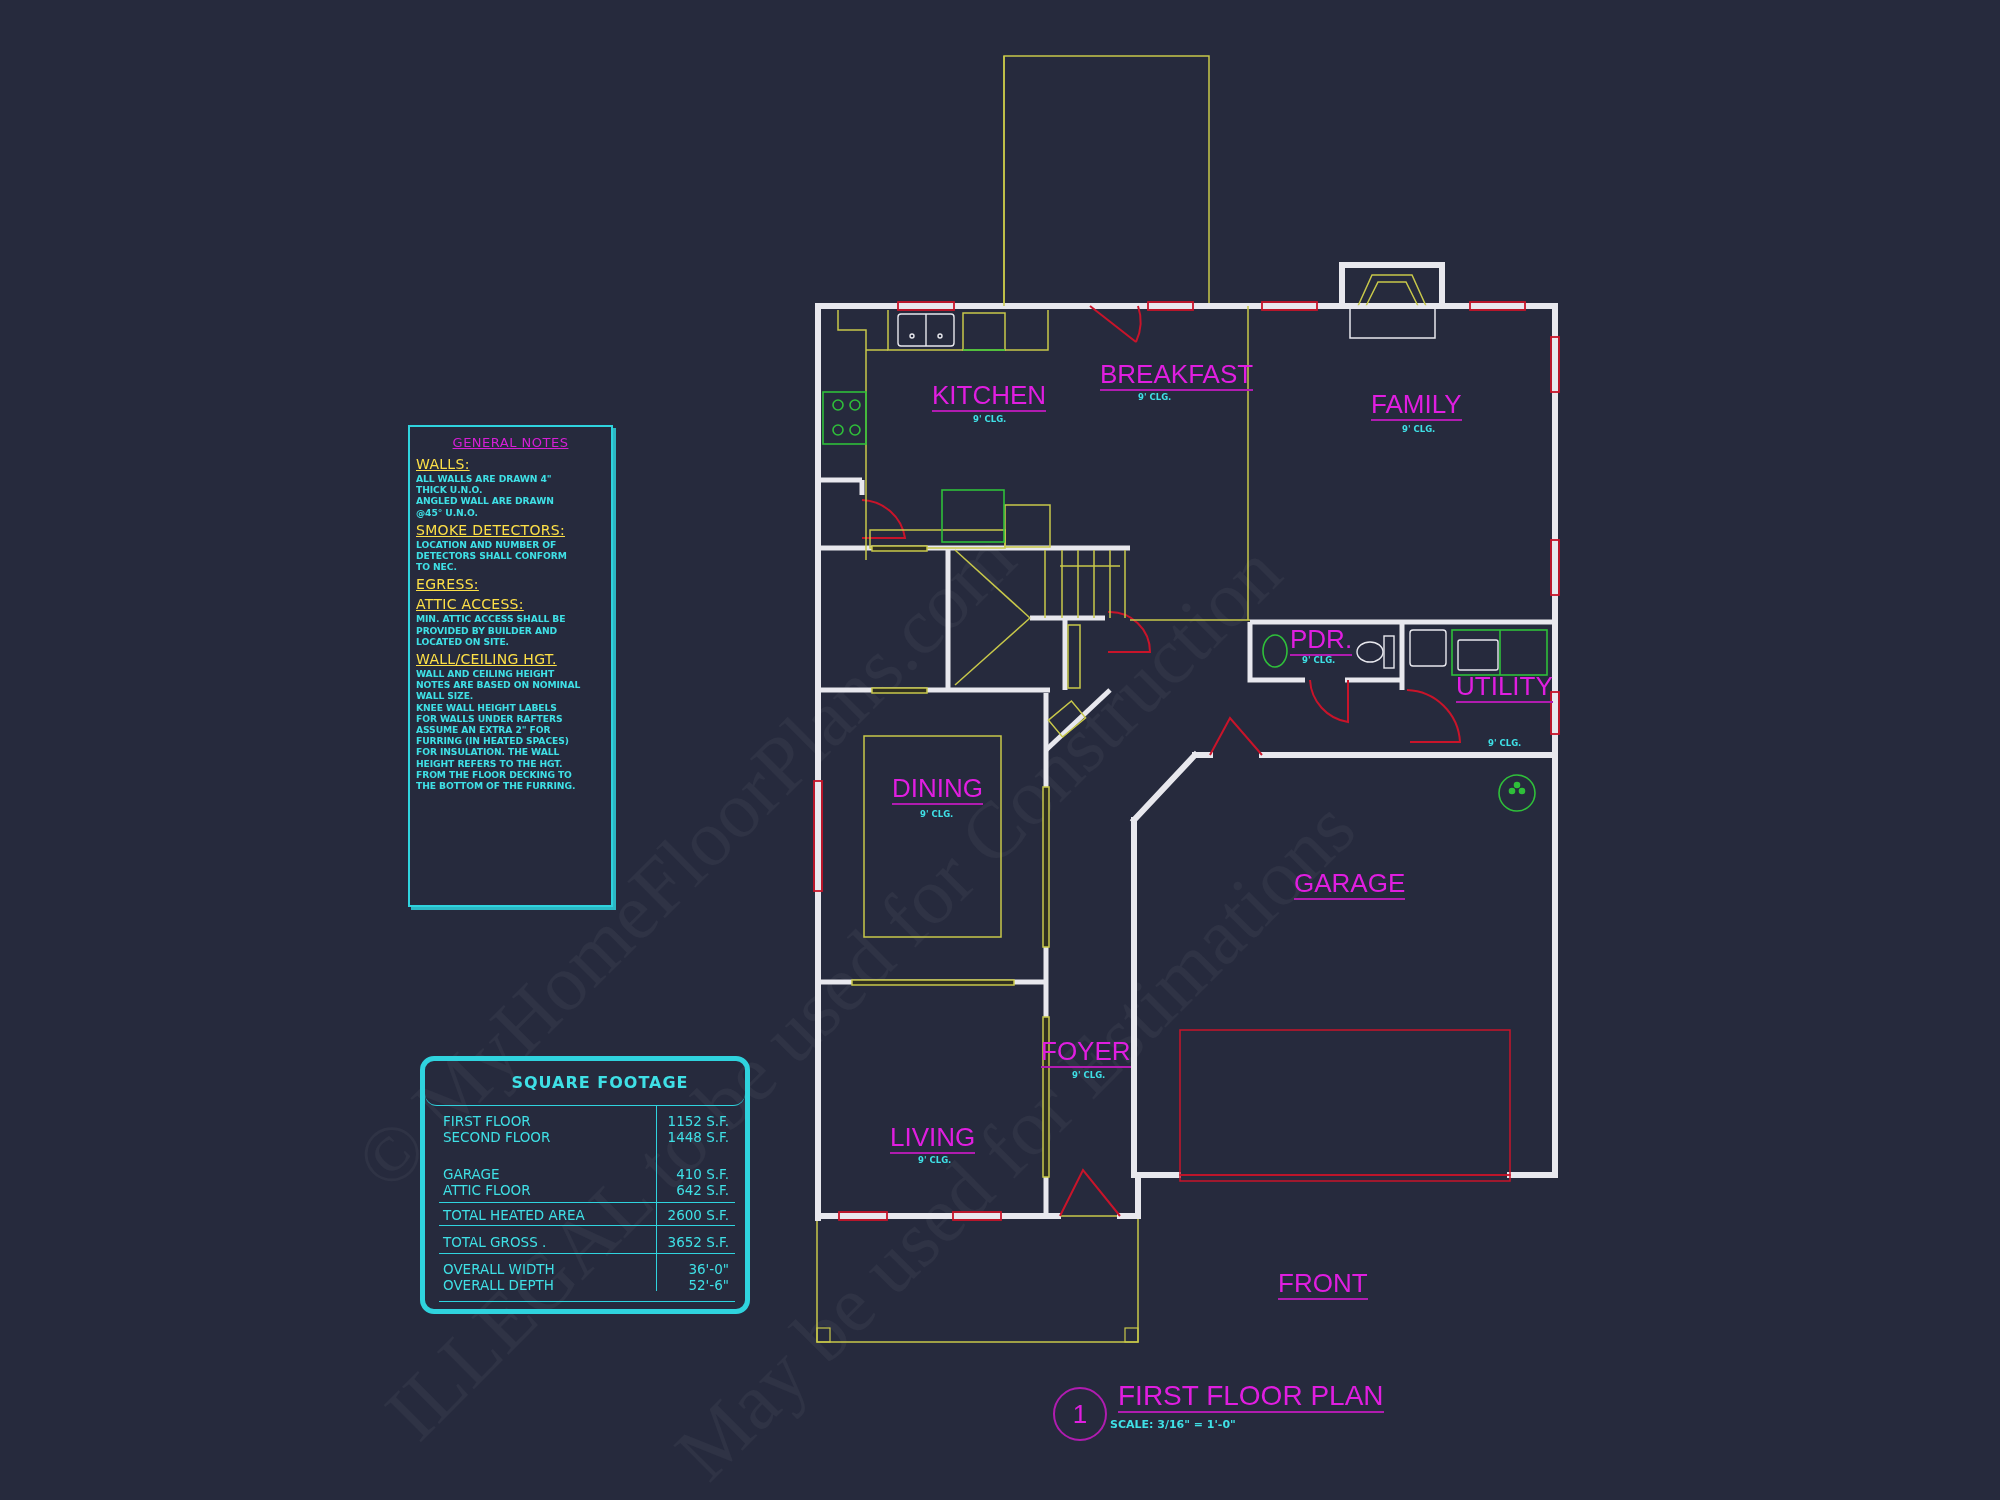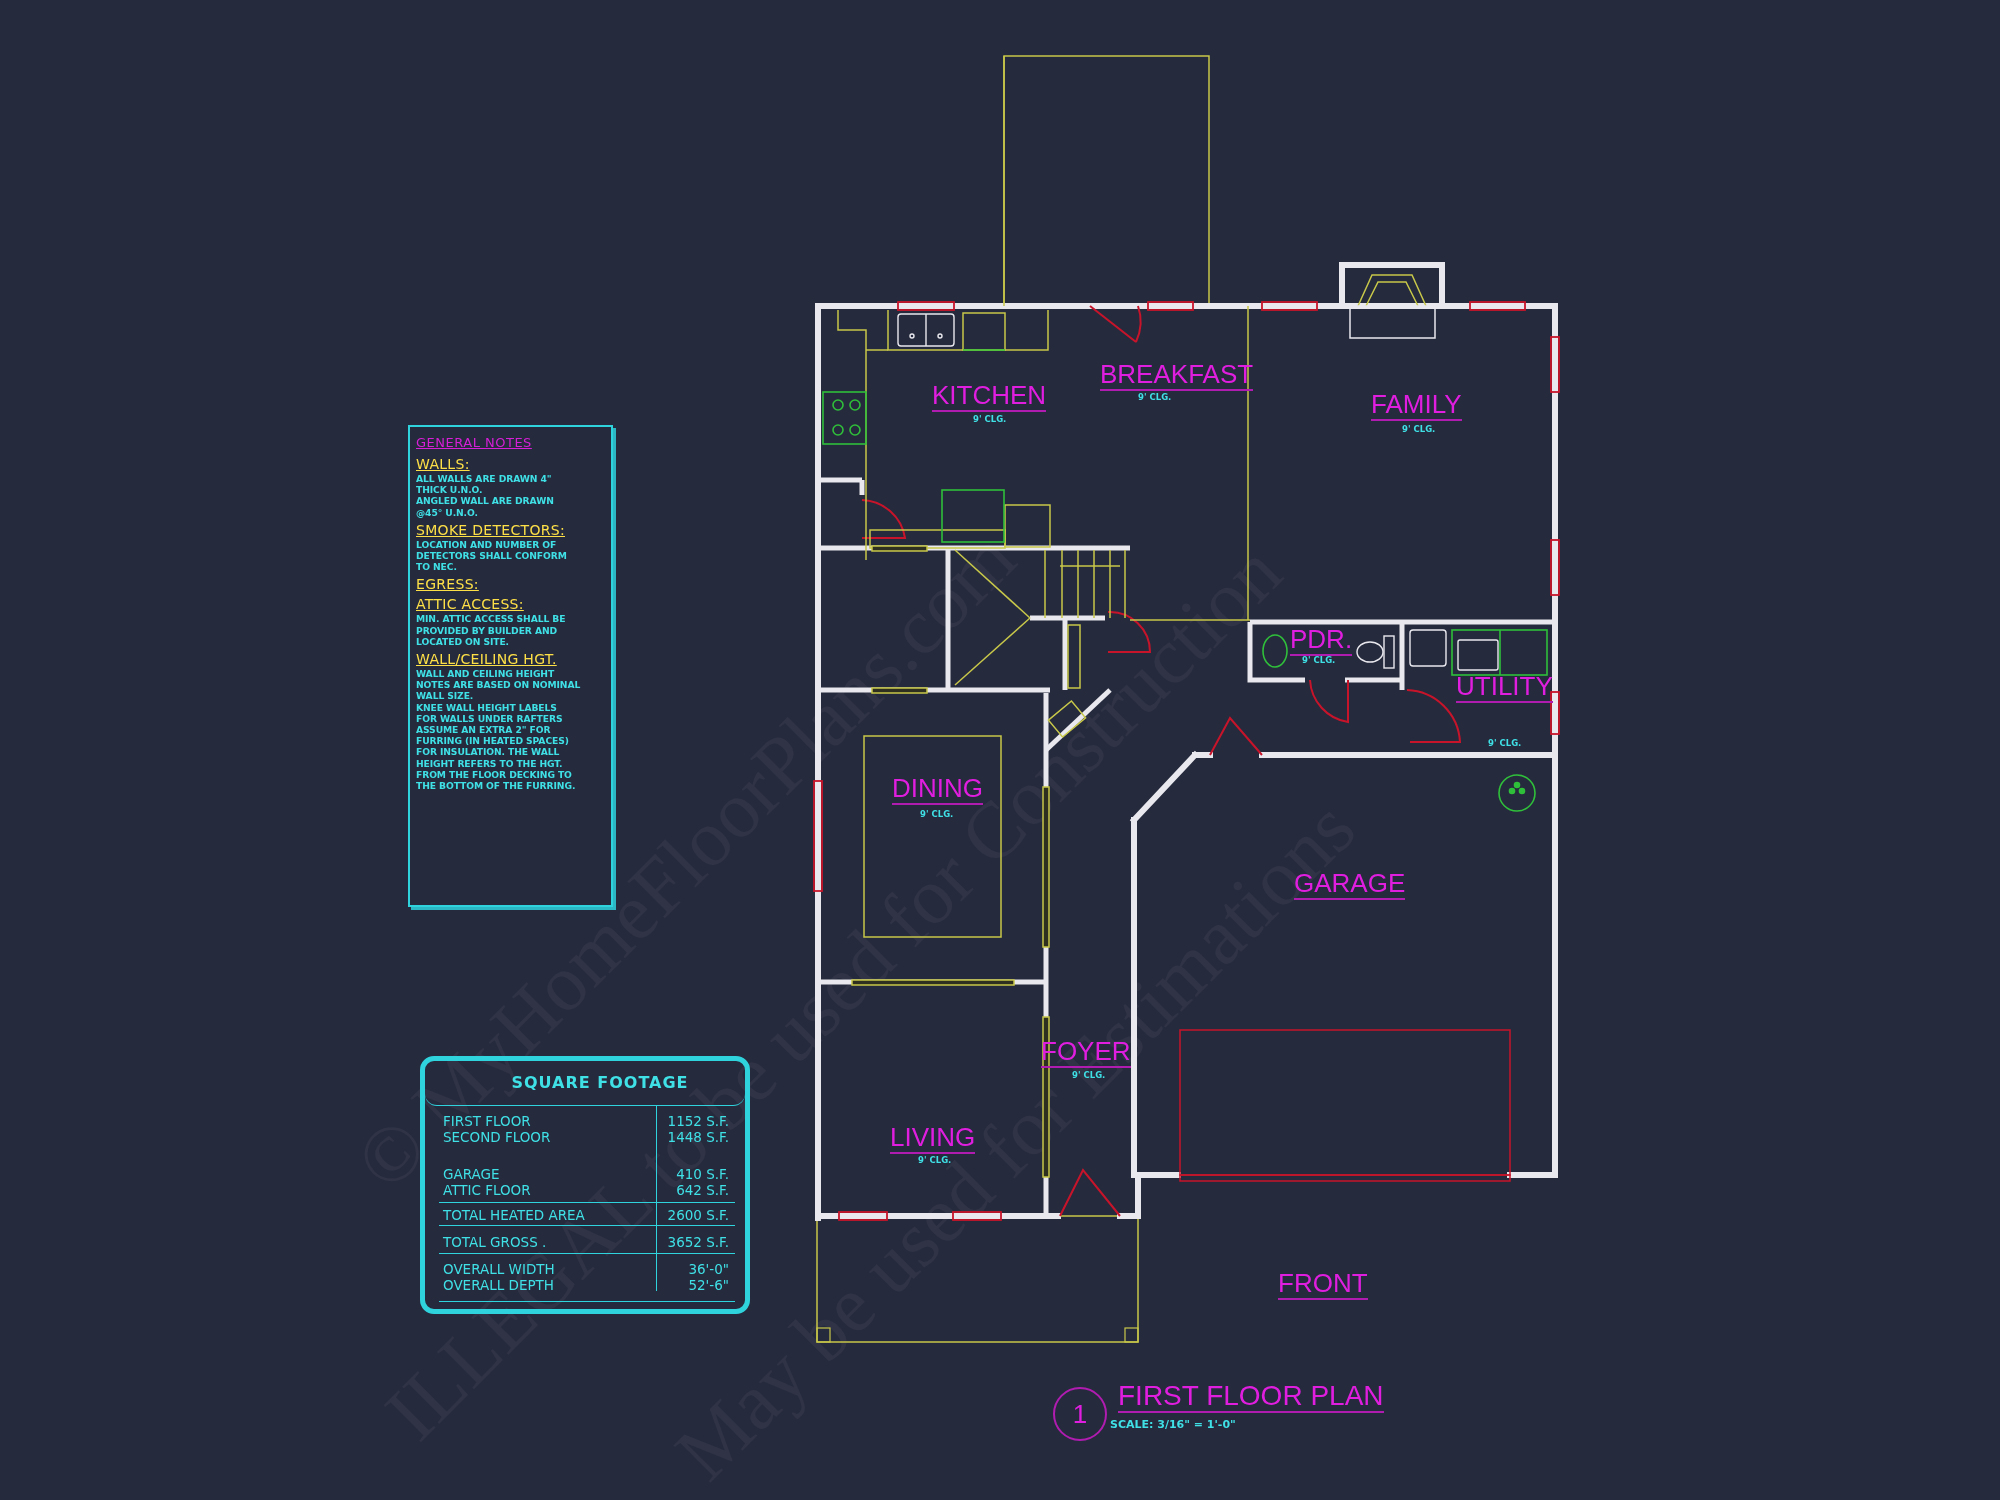--- a/index.html
+++ b/index.html
@@ -1,19 +1,19 @@
 <!DOCTYPE html>
 <html><head>
 <meta charset="utf-8">
 <style>
   html, body { margin:0; padding:0; }
   body { width:2000px; height:1500px; background:#262a3d; overflow:hidden; position:relative; font-family:"Liberation Sans", sans-serif; }
   .canvas { position:absolute; left:0; top:0; width:2000px; height:1500px; }
   .notes-box { position:absolute; left:408px; top:425px; width:205px; height:482px; border:2px solid #2fd3de; box-sizing:border-box; padding:6px 6px 4px 6px; box-shadow:3px 3px 0 #2bb8c4; }
-  .notes-title { color:#d61fd6; font-family:"DejaVu Sans", sans-serif; font-size:13px; text-decoration:underline; text-align:left; margin:2px 0 6px 0; letter-spacing:0.5px; }
+  .notes-title { color:#d61fd6; font-family:"DejaVu Sans", sans-serif; font-size:13px; text-decoration:underline; text-align:center; margin:2px 0 6px 0; letter-spacing:0.5px; }
   .notes-head { color:#fde047; font-family:"DejaVu Sans", sans-serif; font-size:14px; text-decoration:underline; margin:4px 0 1px 0; letter-spacing:0.3px; }
   .notes-body { color:#3fe0e6; font-family:"DejaVu Sans", sans-serif; font-size:9.2px; line-height:11.2px; text-transform:uppercase; white-space:pre-line; font-weight:bold; letter-spacing:-0.1px; }
   .sf-box { position:absolute; left:420px; top:1056px; width:330px; height:258px; border:5px solid #2fd3de; border-radius:14px; box-sizing:border-box; color:#3fe0e6; font-family:"DejaVu Sans", sans-serif; }
   .sf-title { text-align:center; font-size:16px; font-weight:bold; letter-spacing:1px; height:44px; line-height:44px; border-bottom:1.5px solid #2fd3de; padding-left:30px;border-radius:12px; }
   .sf-row { position:absolute; left:14px; right:10px; font-size:13.5px; text-transform:uppercase; }
   .sf-label { position:absolute; left:4px; white-space:pre-line; line-height:16px; }
   .sf-value { position:absolute; right:6px; text-align:right; white-space:pre-line; line-height:16px; }
   .sf-hline { position:absolute; left:14px; right:10px; border-top:1.5px solid #2fd3de; }
   .sf-vline { position:absolute; left:231px; top:44px; height:186px; border-left:1.5px solid #2fd3de; }
   .room-label { position:absolute; color:#e01ee0; font-family:"Liberation Sans", sans-serif; font-size:26px; border-bottom:2px solid #b01cb0; line-height:26px; padding-bottom:2px; white-space:nowrap; }

